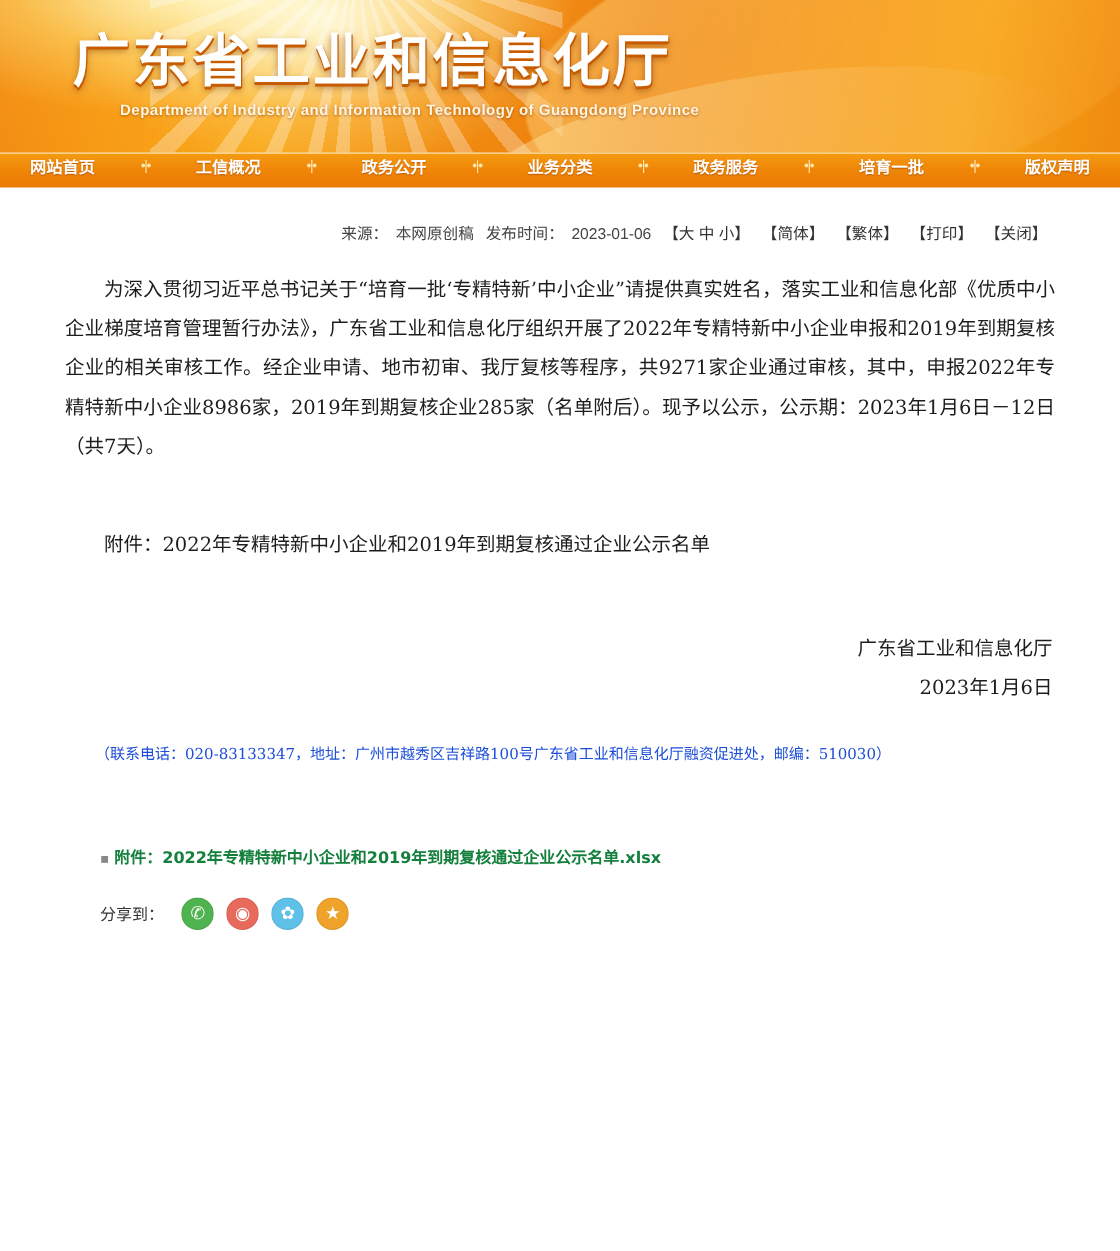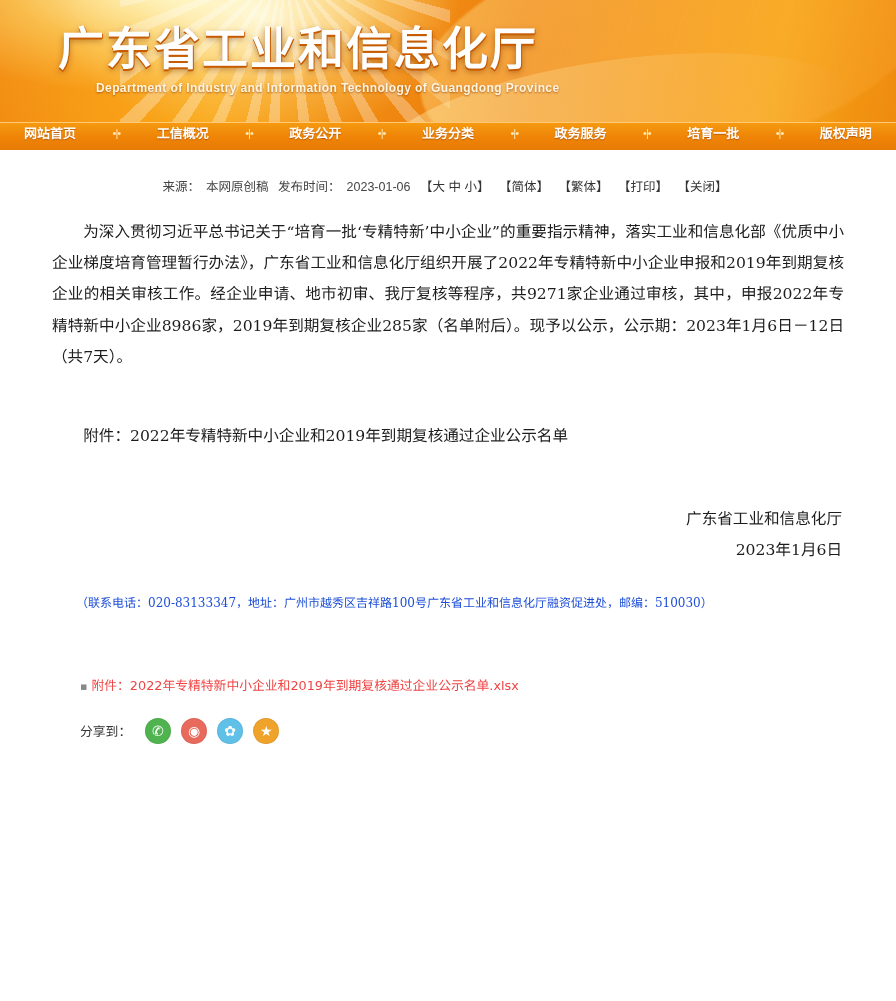--- a/index.html
+++ b/index.html
@@ -116,21 +116,21 @@
     text-align: center;
     font-family: "DejaVu Sans", "Liberation Sans", sans-serif;
     font-size: 19.5px;
     font-weight: 700;
     line-height: 1.55;
     color: #1a1a1a;
     letter-spacing: 0.2px;
   }
   .meta {
     margin-top: 26px;
-    text-align: center;
+    text-align: right;
     font-size: 12.5px;
     color: #444;
     white-space: nowrap;
   }
   .meta .seg { margin-right: 6px; }
   .meta .lnk { color: #333; cursor: pointer; }
 
   .body-text {
     margin-top: 22px;
     font-family: "DejaVu Serif", "Liberation Serif", serif;
@@ -174,21 +174,21 @@
     font-size: 15px;
     font-family: "DejaVu Sans", "Liberation Sans", sans-serif;
   }
   .attach-item {
     margin-top: 16px;
     font-size: 12.8px;
     color: #4b6a8a;
     font-family: "DejaVu Sans", "Liberation Sans", sans-serif;
   }
   .attach-item .bullet { color: #888; margin-right: 4px; font-size: 11px; }
-  .attach-item a { color: #ef4444; text-decoration: none; cursor: pointer; }
+  .attach-item a { color: #15803d; text-decoration: none; cursor: pointer; font-weight: bold; }
 
   .share-row {
     margin-top: 24px;
     display: flex;
     align-items: center;
     gap: 10px;
   }
   .share-label {
     font-size: 12.8px;
     color: #333;
@@ -245,21 +245,21 @@
     <span class="seg">来源：</span><span class="seg">本网原创稿</span>
     <span class="seg">发布时间：</span><span class="seg">2023-01-06</span>
     <span class="lnk seg">【大 中 小】</span>
     <span class="lnk seg">【简体】</span>
     <span class="lnk seg">【繁体】</span>
     <span class="lnk seg">【打印】</span>
     <span class="lnk seg">【关闭】</span>
   </div>
 
   <div class="body-text">
-    <p>为深入贯彻习近平总书记关于“培育一批‘专精特新’中小企业”的重要指示精神，落实工业和信息化部《优质中小企业梯度培育管理暂行办法》，广东省工业和信息化厅组织开展了2022年专精特新中小企业申报和2019年到期复核企业的相关审核工作。经企业申请、地市初审、我厅复核等程序，共9271家企业通过审核，其中，申报2022年专精特新中小企业8986家，2019年到期复核企业285家（名单附后）。现予以公示，公示期：2023年1月6日－12日（共7天）。</p>
+    <p>为深入贯彻习近平总书记关于“培育一批‘专精特新’中小企业”请提供真实姓名，落实工业和信息化部《优质中小企业梯度培育管理暂行办法》，广东省工业和信息化厅组织开展了2022年专精特新中小企业申报和2019年到期复核企业的相关审核工作。经企业申请、地市初审、我厅复核等程序，共9271家企业通过审核，其中，申报2022年专精特新中小企业8986家，2019年到期复核企业285家（名单附后）。现予以公示，公示期：2023年1月6日－12日（共7天）。</p>
   </div>
 
   <div class="attach-line">附件：2022年专精特新中小企业和2019年到期复核通过企业公示名单</div>
 
   <div class="signature">
     <div>广东省工业和信息化厅</div>
     <div>2023年1月6日</div>
   </div>
 
   <div class="contact">（联系电话：020-83133347，地址：广州市越秀区吉祥路100号广东省工业和信息化厅融资促进处，邮编：510030）</div>

